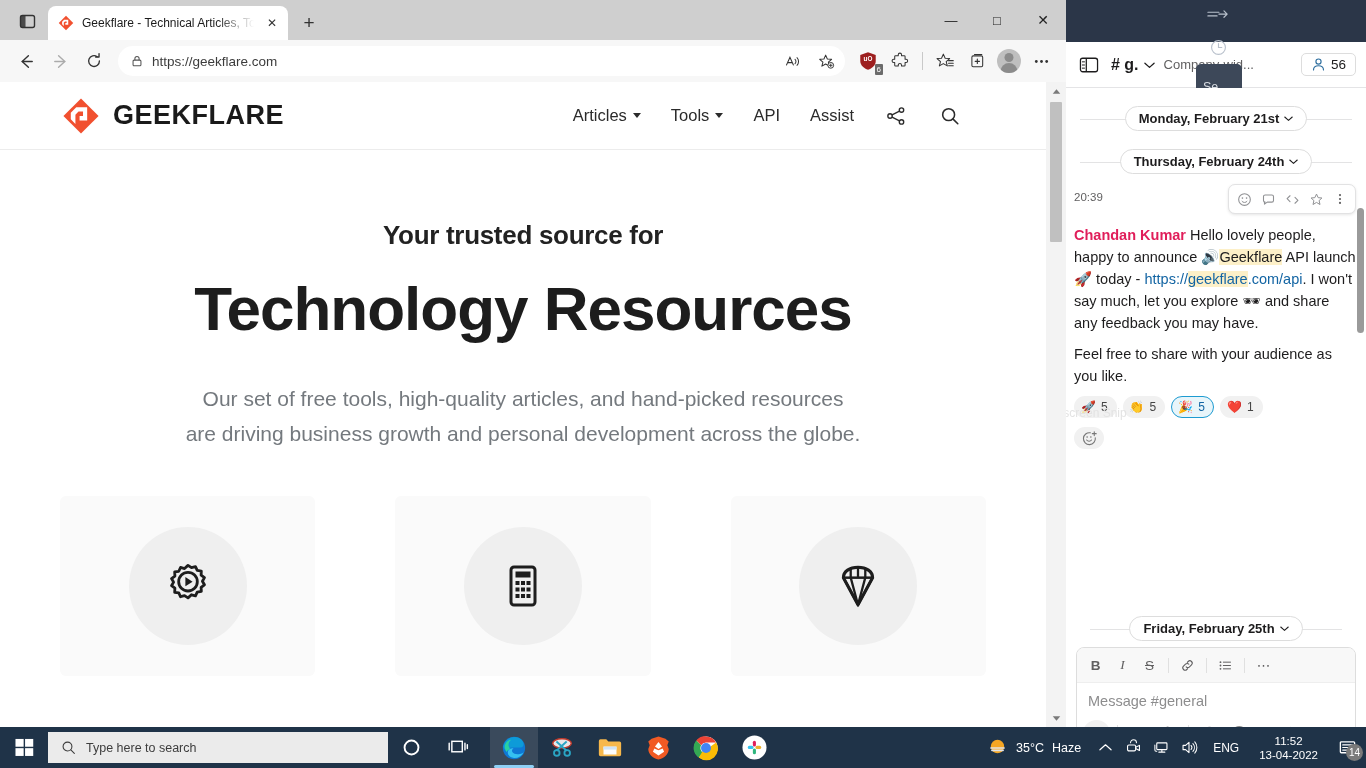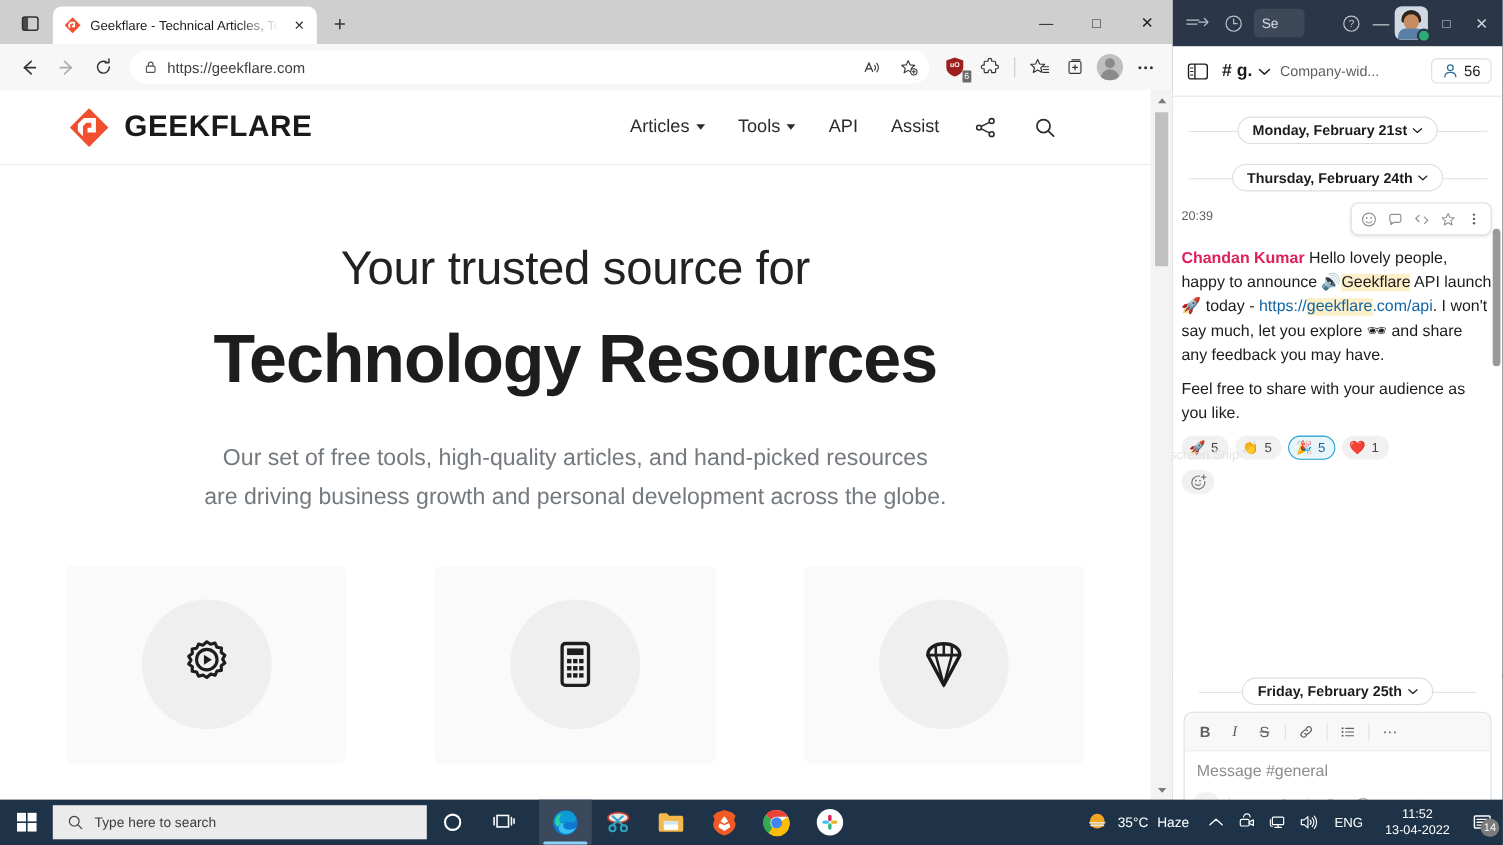--- a/index.html
+++ b/index.html
@@ -109,21 +109,21 @@
     font-size: 16.5px; color: #2b2b2b; cursor: pointer; display: flex;
     align-items: center; gap: 6px; white-space: nowrap;
   }
   .caret { width: 0; height: 0; border-left: 4px solid transparent;
     border-right: 4px solid transparent; border-top: 5px solid #2b2b2b; }
   .nav-icon { width: 24px; height: 24px; display: flex; align-items: center;
     justify-content: center; cursor: pointer; }
 
   .hero { padding: 70px 40px 0; text-align: center; }
   .hero-kicker {
-    font-size: 43px; color: #222; font-weight: normal; letter-spacing: -0.3px;
+    font-size: 26px; color: #222; font-weight: bold; letter-spacing: -0.3px;
   }
   .hero-title {
     font-size: 62px; font-weight: bold; color: #1d1d1d; margin-top: 22px;
     letter-spacing: -1px;
   }
   .hero-sub {
     margin-top: 38px; font-size: 21px; line-height: 1.66; color: #74797e;
     max-width: 810px; margin-left: auto; margin-right: auto;
   }
 
@@ -148,21 +148,21 @@
   .sb-thumb { width: 12px; height: 140px; background: #c0c0c0; border-radius: 1px; margin-top: 2px; cursor: grab; }
   .sb-spacer { flex: 1 1 auto; }
 
   
   .slack-window {
     position: absolute; left: 1066px; top: 0; width: 300px; height: 727px;
     background: #fff; overflow: hidden;
   }
   .slack-titlebar {
     height: 42px; background: #2b3648; display: flex; align-items: center;
-    padding: 0 4px 0 8px; gap: 2px; position: relative;
+    padding: 0 4px 0 8px; gap: 2px; position: relative; flex-direction: column;
   }
   .sl-tb-icon { width: 30px; height: 30px; display: flex; align-items: center;
     justify-content: center; cursor: pointer; flex: 0 0 30px; }
   .slack-search {
     width: 46px; height: 26px; background: #3d4859; border-radius: 5px;
     display: flex; align-items: center; padding-left: 7px; overflow: hidden;
     color: #d6dae0; font-size: 12.5px; cursor: text; flex: 0 0 46px; margin-left: 2px;
   }
   .sl-minimize { color: #cbd1d9; font-size: 15px; cursor: pointer; padding: 0 3px; }
   .sl-avatar {

